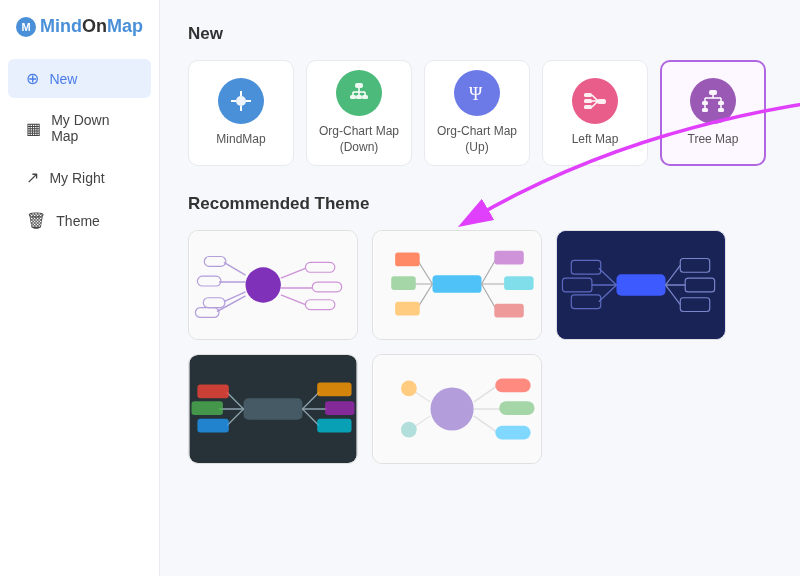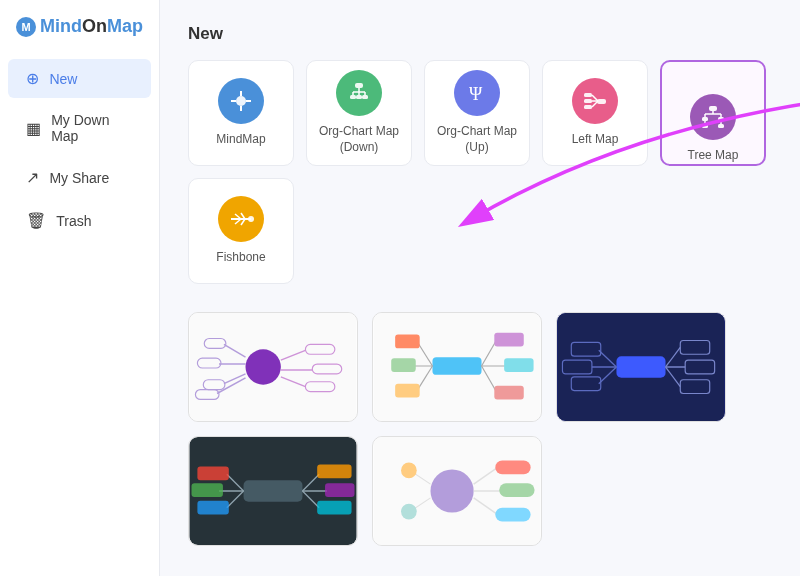--- a/index.html
+++ b/index.html
@@ -87,21 +87,20 @@
       flex-direction: column;
       align-items: center;
       justify-content: center;
       cursor: pointer;
       transition: border-color 0.2s;
       gap: 8px;
     }
     .map-card.selected {
       border: 2px solid #b066e0;
       background: #fdf8ff;
-      justify-content: flex-end;
     }
 
     .map-icon-circle {
       width: 46px; height: 46px;
       border-radius: 50%;
       display: flex;
       align-items: center;
       justify-content: center;
       font-size: 22px;
       color: #fff;
@@ -154,25 +153,25 @@
   <div class="nav-item active">
     <span class="nav-icon">⊕</span>
     <span>New</span>
   </div>
   <div class="nav-item">
     <span class="nav-icon">▦</span>
     <span>My Down Map</span>
   </div>
   <div class="nav-item">
     <span class="nav-icon">↗</span>
-    <span>My Share</span>
+    <span>My Right</span>
   </div>
   <div class="nav-item">
     <span class="nav-icon">🗑</span>
-    <span>Trash</span>
+    <span>Theme</span>
   </div>
 </div>
 
 <div class="main" style="position:relative;">
   <div class="section-title">New</div>
 
   <div class="map-grid">
 
     <div class="map-card">
       <div class="map-icon-circle" style="background:#4a90d9;">
@@ -241,35 +240,23 @@
             <rect x="18" y="13" width="6" height="4" rx="1.5" fill="white" opacity="0.95"></rect>
             <line x1="5" y1="17" x2="5" y2="20" stroke="white" stroke-width="1.5"></line>
             <line x1="21" y1="17" x2="21" y2="20" stroke="white" stroke-width="1.5"></line>
             <rect x="2" y="20" width="6" height="4" rx="1.5" fill="white" opacity="0.95"></rect>
             <rect x="18" y="20" width="6" height="4" rx="1.5" fill="white" opacity="0.95"></rect>
           </svg>
       </div>
       <span class="map-label">Tree Map</span>
     </div>
 
-    <div class="map-card">
-      <div class="map-icon-circle" style="background:#f0a500;">
-        <svg width="26" height="26" viewBox="0 0 26 26">
-            <line x1="3" y1="13" x2="23" y2="13" stroke="white" stroke-width="2"></line>
-            <line x1="7" y1="8" x2="13" y2="13" stroke="white" stroke-width="1.5"></line>
-            <line x1="7" y1="18" x2="13" y2="13" stroke="white" stroke-width="1.5"></line>
-            <line x1="13" y1="7" x2="17" y2="13" stroke="white" stroke-width="1.5"></line>
-            <line x1="13" y1="19" x2="17" y2="13" stroke="white" stroke-width="1.5"></line>
-            <circle cx="23" cy="13" r="3" fill="white" opacity="0.9"></circle>
-          </svg>
-      </div>
-      <span class="map-label">Fishbone</span>
-    </div>
-  </div>
-
+  </div>
+
+  <div class="section-title">Recommended Theme</div>
 
   <div class="theme-grid">
 
     <div class="theme-card" style="background:#fff;">
       <svg viewBox="0 0 170 110" xmlns="http://www.w3.org/2000/svg">
         <rect width="170" height="110" fill="#fafafa" rx="8"></rect>
 
         <circle cx="75" cy="55" r="18" fill="#6a0dad" opacity="0.85"></circle>
 
         <line x1="57" y1="45" x2="35" y2="32" stroke="#b39ddb" stroke-width="1.5"></line>

